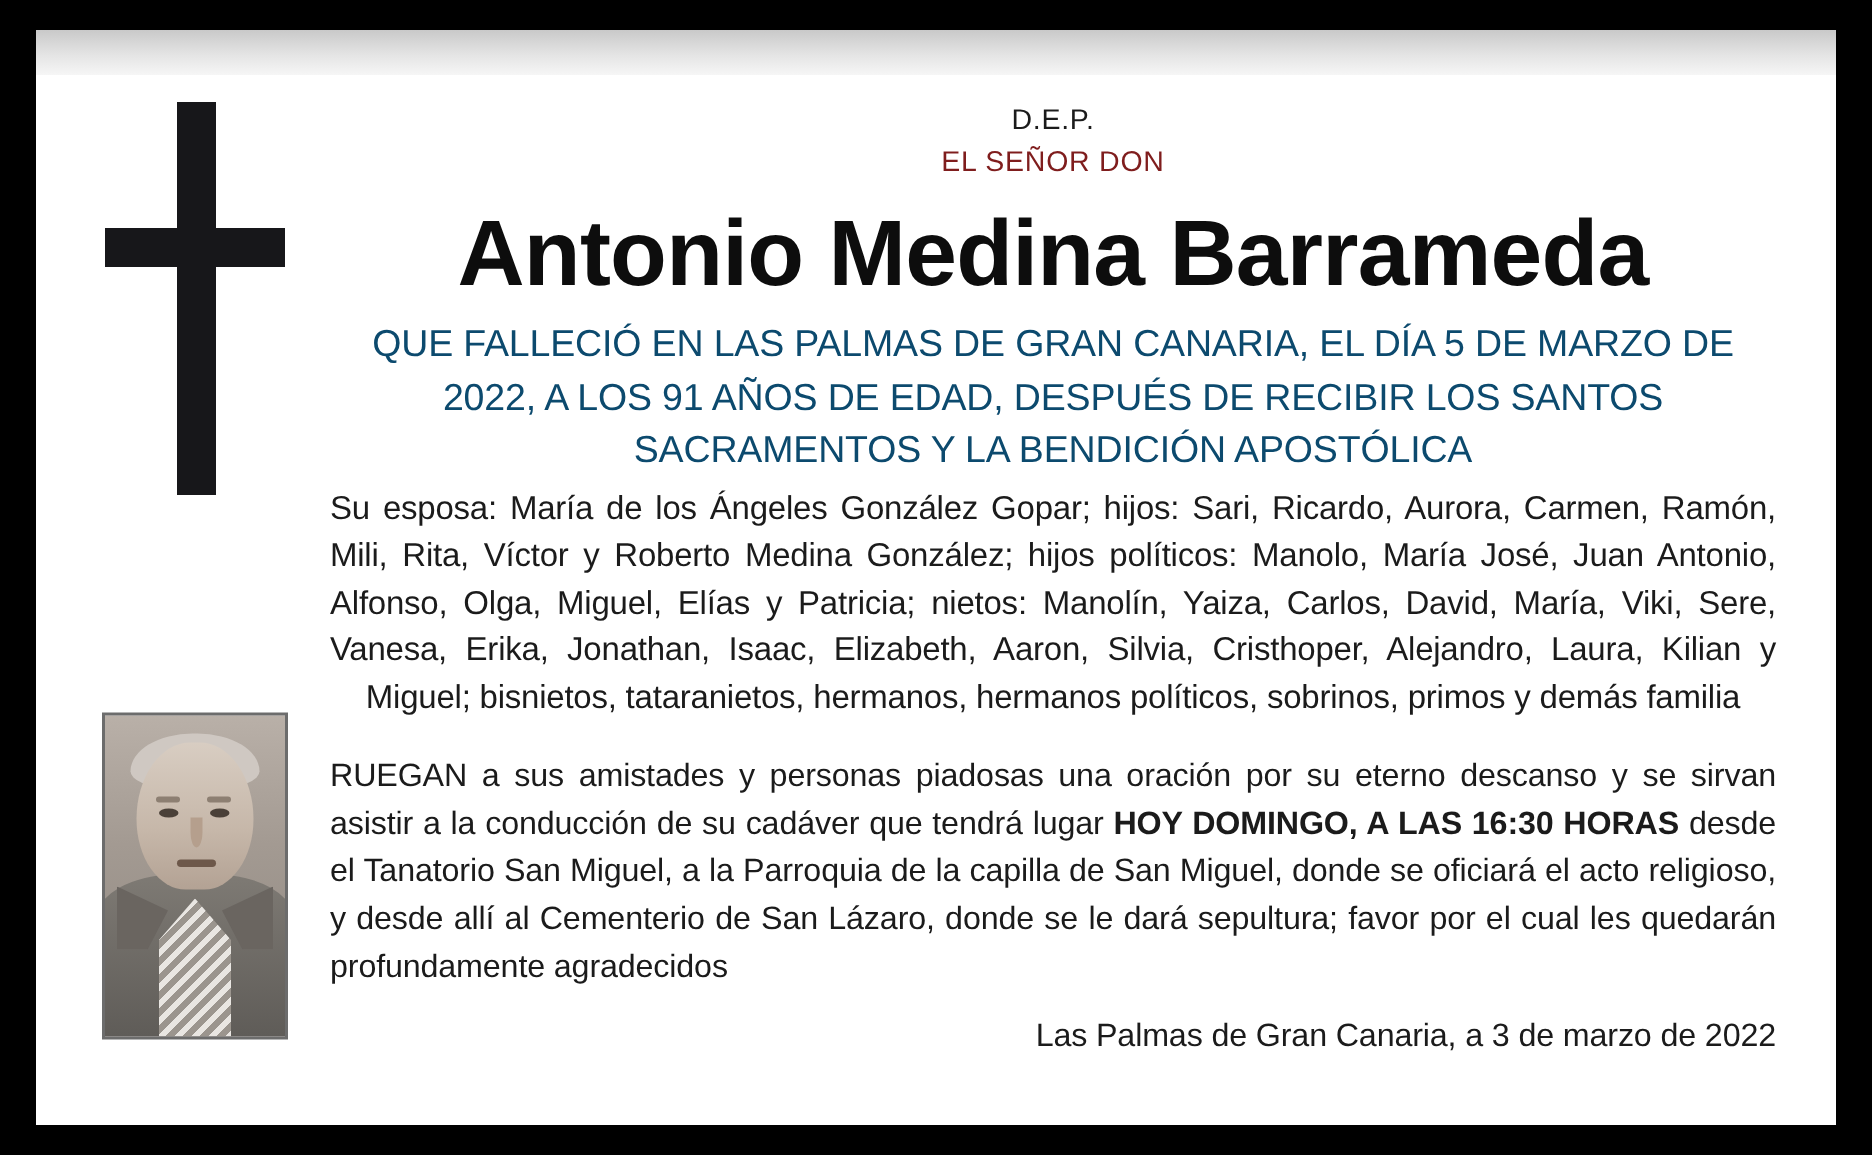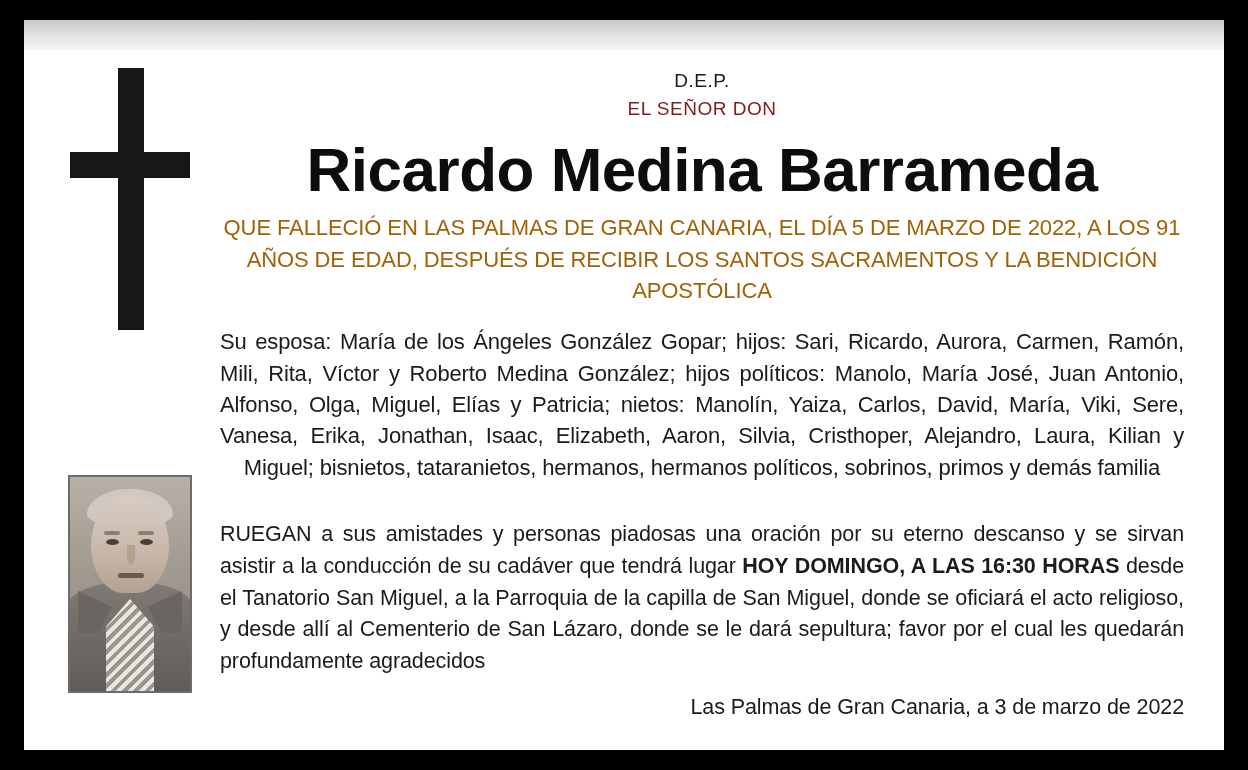--- a/index.html
+++ b/index.html
@@ -192,36 +192,36 @@
     font-weight: bold;
     color: #0d0d0d;
     letter-spacing: -0.5px;
     line-height: 1.05;
     margin-top: 16px;
     margin-bottom: 10px;
     white-space: nowrap;
   }
   .death-info {
     text-align: center;
-    font-size: 22px;
-    color: #a16207;
+    font-size: 25px;
+    color: #0c4a6e;
     line-height: 1.42;
     letter-spacing: -0.1px;
   }
   .family {
-    margin-top: 20px;
+    margin-top: 4px;
     font-size: 22px;
     color: #1b1b1b;
     line-height: 1.43;
     text-align: justify;
     text-align-last: center;
     letter-spacing: -0.15px;
   }
   .request {
-    margin-top: 36px;
+    margin-top: 22px;
     font-size: 21.5px;
     color: #1b1b1b;
     line-height: 1.47;
     text-align: justify;
     text-align-last: left;
     letter-spacing: -0.1px;
   }
   .request b { font-weight: bold; }
   .signature {
     margin-top: 18px;
@@ -254,20 +254,20 @@
       <div class="brow-r"></div>
       <div class="eye-l"></div>
       <div class="eye-r"></div>
       <div class="nose"></div>
       <div class="mouth"></div>
     </div>
 
     <div class="content">
       <div class="dep">D.E.P.</div>
       <div class="senor">EL SEÑOR DON</div>
-      <div class="deceased-name">Ricardo Medina Barrameda</div>
+      <div class="deceased-name">Antonio Medina Barrameda</div>
       <div class="death-info">QUE FALLECIÓ EN LAS PALMAS DE GRAN CANARIA, EL DÍA 5 DE MARZO DE 2022, A LOS 91 AÑOS DE EDAD, DESPUÉS DE RECIBIR LOS SANTOS SACRAMENTOS Y LA BENDICIÓN APOSTÓLICA</div>
       <div class="family">Su esposa: María de los Ángeles González Gopar; hijos: Sari, Ricardo, Aurora, Carmen, Ramón, Mili, Rita, Víctor y Roberto Medina González; hijos políticos: Manolo, María José, Juan Antonio, Alfonso, Olga, Miguel, Elías y Patricia; nietos: Manolín, Yaiza, Carlos, David, María, Viki, Sere, Vanesa, Erika, Jonathan, Isaac, Elizabeth, Aaron,  Silvia, Cristhoper, Alejandro, Laura, Kilian y Miguel; bisnietos, tataranietos, hermanos, hermanos políticos, sobrinos, primos y demás familia</div>
       <div class="request"><span>RUEGAN a sus amistades y personas piadosas una oración por su eterno descanso y se sirvan asistir a la conducción de su cadáver que tendrá lugar </span><b>HOY DOMINGO, A LAS 16:30 HORAS</b><span> desde el Tanatorio San Miguel, a la Parroquia de la capilla de San Miguel, donde se oficiará el acto religioso, y desde allí al Cementerio de San Lázaro, donde se le dará sepultura; favor por el cual les quedarán profundamente agradecidos</span></div>
       <div class="signature">Las Palmas de Gran Canaria, a 3 de marzo de 2022</div>
     </div>
   </div>
 </div>
 
 </body></html>

